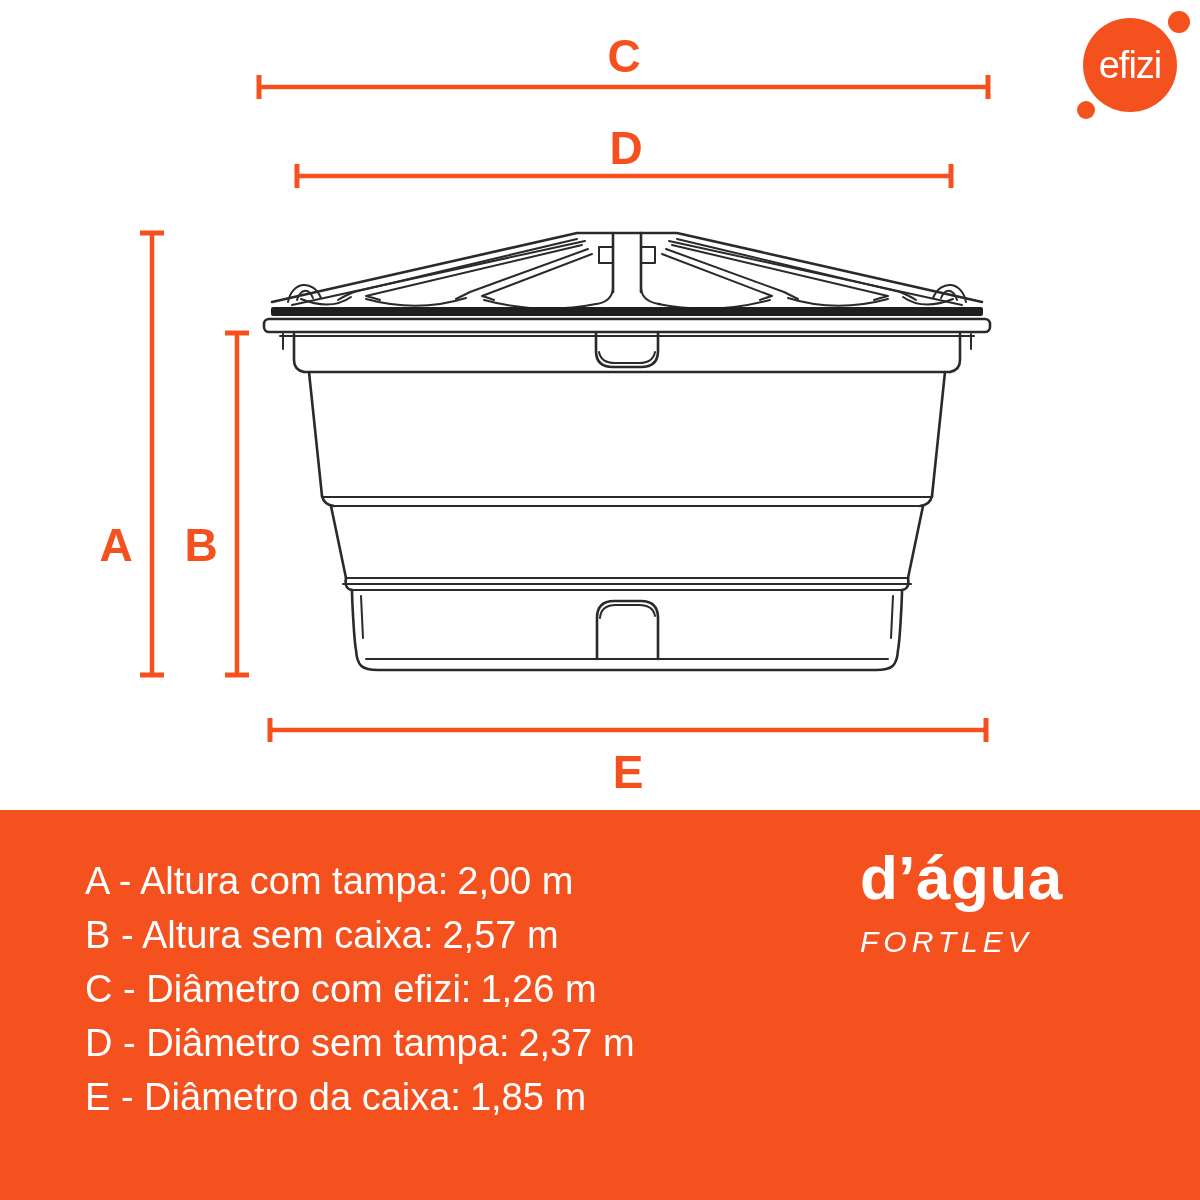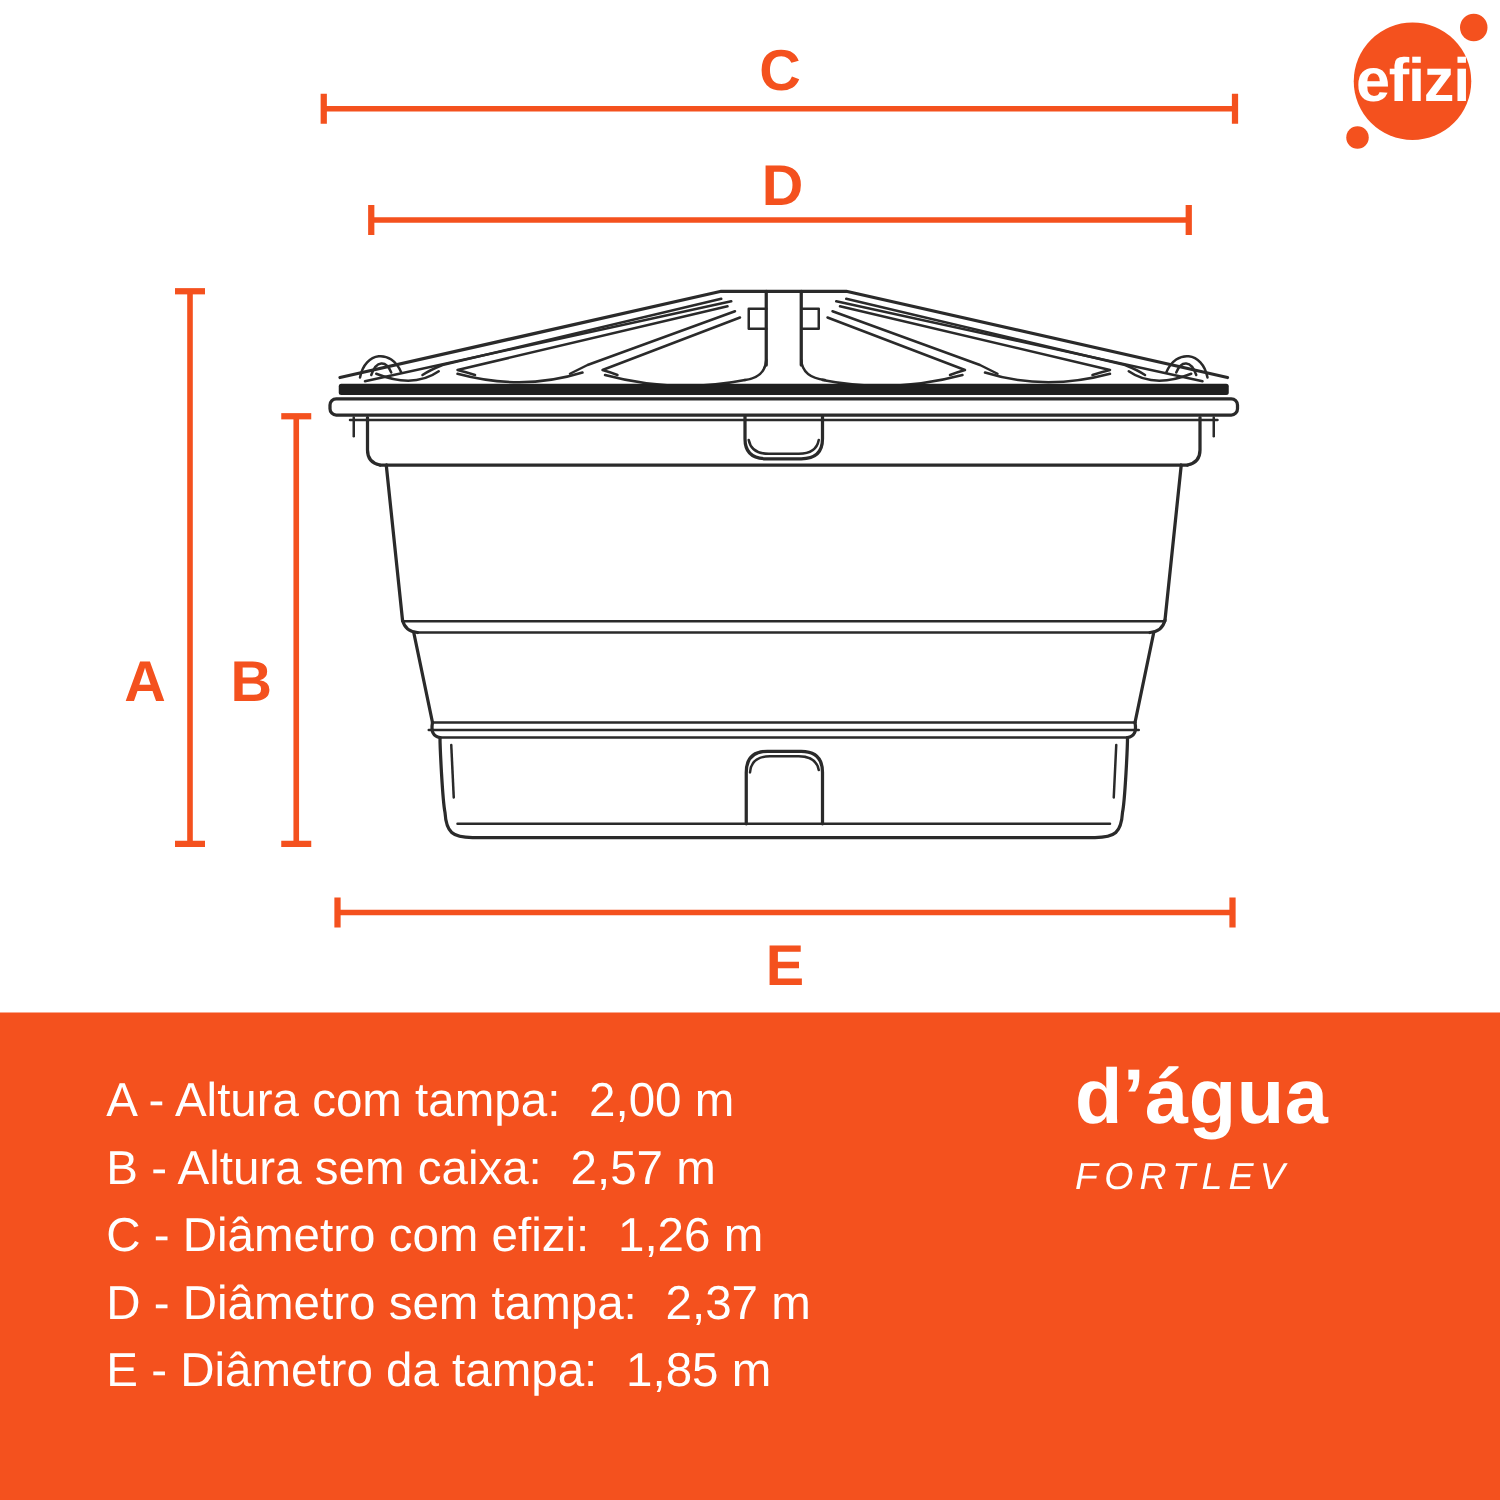--- a/index.html
+++ b/index.html
@@ -11,31 +11,31 @@
   .ink{stroke:#2a2a2a;fill:none;stroke-width:2.6;stroke-linecap:round;stroke-linejoin:round;}
   .ink-thin{stroke:#2a2a2a;fill:none;stroke-width:2;stroke-linecap:round;stroke-linejoin:round;}
   .dim{stroke:#F4511E;stroke-width:4.5;stroke-linecap:butt;}
   .dim-tick{stroke:#F4511E;stroke-width:5;stroke-linecap:butt;}
   .dim-label{font-family:"Liberation Sans",sans-serif;font-weight:700;font-size:46px;fill:#F4511E;
              text-anchor:middle;dominant-baseline:central;}
 
   
   .logo-circle{position:absolute;left:1083px;top:18px;width:94px;height:94px;border-radius:50%;
                background:#F4511E;display:flex;align-items:center;justify-content:center;}
-  .logo-text{color:#ffffff;font-size:49px;font-weight:700;letter-spacing:-1px;}
+  .logo-text{color:#ffffff;font-size:38px;font-weight:400;letter-spacing:-1px;}
   .logo-dot{position:absolute;border-radius:50%;background:#F4511E;}
   .logo-dot-tr{left:1168px;top:11px;width:22px;height:22px;}
   .logo-dot-bl{left:1077px;top:101px;width:18px;height:18px;}
 
   
   .panel{position:absolute;left:0;top:810px;width:1200px;height:390px;background:#F4511E;}
   .spec-list{position:absolute;left:85px;top:44px;}
   .spec-line{font-size:38px;line-height:54px;color:#ffffff;white-space:nowrap;}
   .spec-label{font-weight:400;}
-  .spec-value{font-weight:400;margin-left:23px;}
+  .spec-value{font-weight:400;margin-left:9px;}
 
   .product-block{position:absolute;left:860px;top:34px;color:#ffffff;}
   .product-title{font-size:62px;font-weight:700;line-height:67px;letter-spacing:0.5px;}
   .product-brand{font-size:30px;font-weight:400;letter-spacing:5px;margin-top:14px;font-style:italic;}
 </style>
 </head>
 <body>
 
 <div id="stage">
 
@@ -184,21 +184,21 @@
       <div class="spec-line">
         <span class="spec-label">B - Altura sem caixa:</span><span class="spec-value">2,57 m</span>
       </div>
       <div class="spec-line">
         <span class="spec-label">C - Diâmetro com efizi:</span><span class="spec-value">1,26 m</span>
       </div>
       <div class="spec-line">
         <span class="spec-label">D - Diâmetro sem tampa:</span><span class="spec-value">2,37 m</span>
       </div>
       <div class="spec-line">
-        <span class="spec-label">E - Diâmetro da tampa:</span><span class="spec-value">1,85 m</span>
+        <span class="spec-label">E - Diâmetro da caixa:</span><span class="spec-value">1,85 m</span>
       </div>
     </div>
 
     <div class="product-block">
       <div class="product-title">d’água</div>
       <div class="product-brand">FORTLEV</div>
     </div>
 
   </div>
 </div>

